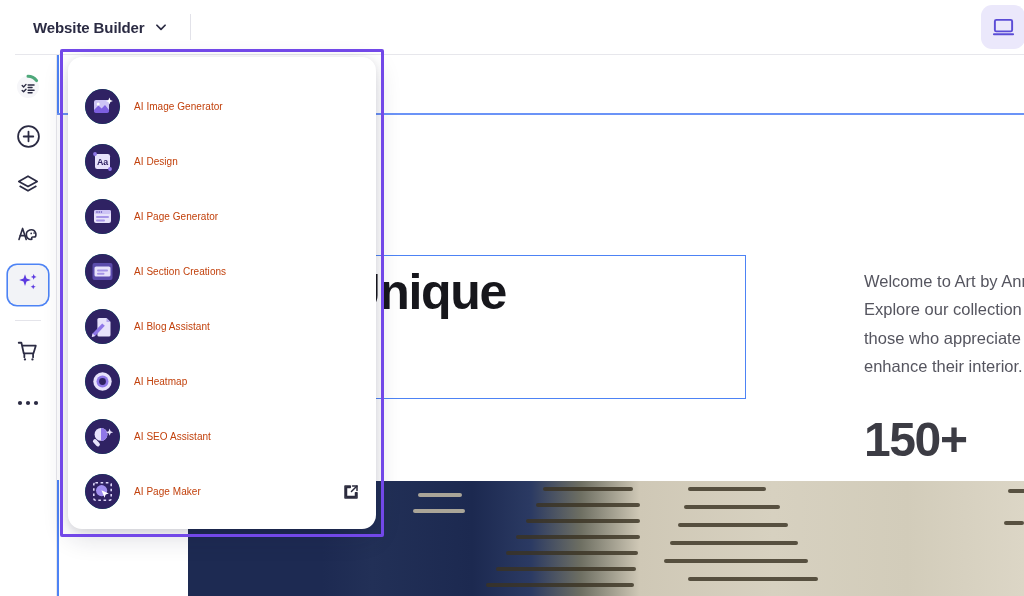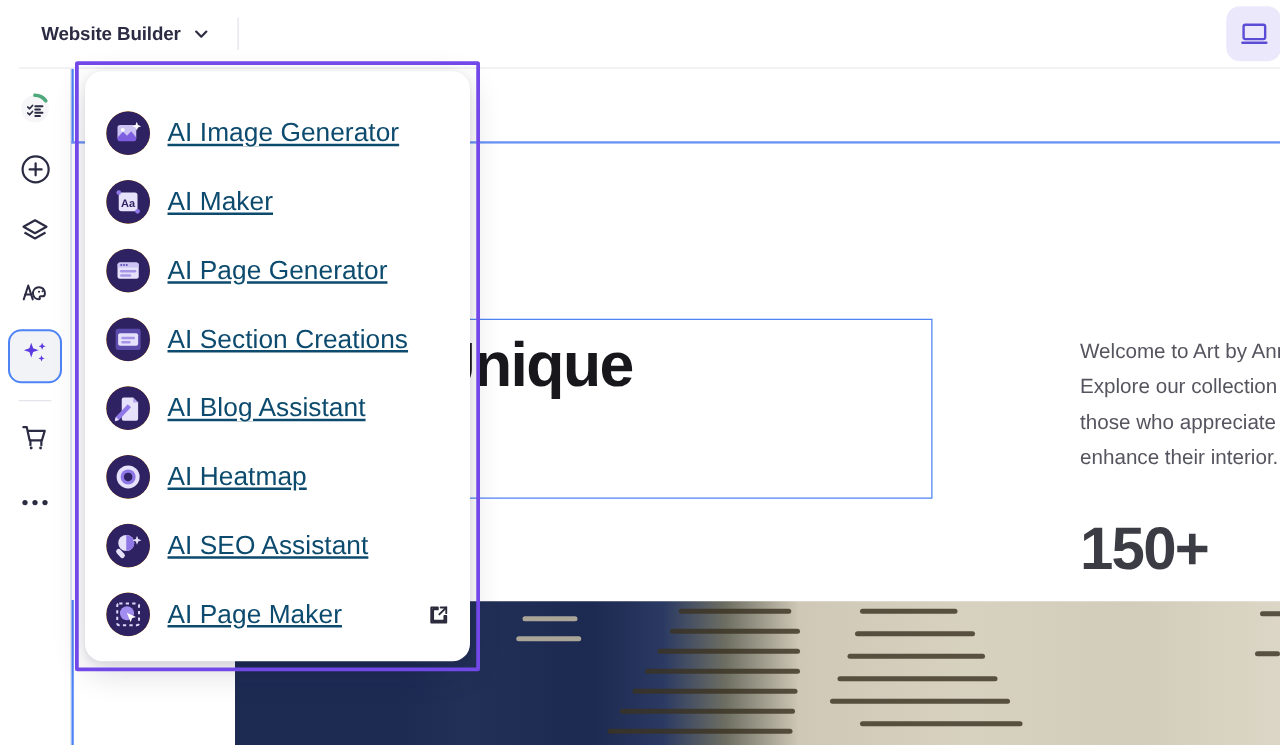--- a/index.html
+++ b/index.html
@@ -125,27 +125,27 @@
     background: #ffffff; border-radius: 14px;
     box-shadow: 0 8px 26px rgba(26,24,53,0.16), 0 2px 6px rgba(26,24,53,0.08);
     z-index: 30; padding: 22px 0 0 0; overflow: hidden;
   }
   .menu-item {
     display: flex; align-items: center; height: 55px;
     padding: 0 16px 0 17px; cursor: pointer;
   }
   .mi-icon {
     width: 35px; height: 35px; border-radius: 50%;
-    background: #a16207; flex: 0 0 35px;
+    background: #0f766e; flex: 0 0 35px;
     display: flex; align-items: center; justify-content: center;
     overflow: hidden;
   }
   .mi-label {
-    margin-left: 14px; font-size: 21px; color: #0c4a6e;
-    letter-spacing: .05px; white-space: nowrap; text-decoration: underline;
+    margin-left: 14px; font-size: 10px; color: #c2410c;
+    letter-spacing: .05px; white-space: nowrap;
   }
   .mi-ext { margin-left: auto; display: flex; align-items: center; }
 </style>
 </head>
 <body>
 
 <div id="app">
 
   <div class="topbar">
     <div class="topbar-left">
@@ -311,21 +311,21 @@
     <div class="menu-item">
       <span class="mi-icon">
         <svg width="35" height="35" viewBox="0 0 35 35">
             <circle cx="17.5" cy="17.5" r="17.5" fill="#2f2263"></circle>
           <rect x="10" y="10" width="15" height="15" rx="2.2" fill="#e7e2fb"></rect>
           <text x="17.5" y="21.3" font-family="Liberation Sans, sans-serif" font-size="8.8" font-weight="bold" fill="#2f2263" text-anchor="middle">Aa</text>
           <circle cx="10" cy="10" r="1.9" fill="#8f77e8"></circle>
             <circle cx="25" cy="25" r="1.9" fill="#8f77e8"></circle>
         </svg>
       </span>
-      <span class="mi-label">AI Maker</span>
+      <span class="mi-label">AI Design</span>
     </div>
 
     <div class="menu-item">
       <span class="mi-icon">
         <svg width="35" height="35" viewBox="0 0 35 35">
             <circle cx="17.5" cy="17.5" r="17.5" fill="#2f2263"></circle>
           <rect x="9" y="11" width="17" height="13" rx="2" fill="#e7e2fb"></rect>
           <rect x="9" y="11" width="17" height="4" rx="2" fill="#cdc3f5"></rect>
           <circle cx="12" cy="13" r=".8" fill="#5b4bb5"></circle>
             <circle cx="14.2" cy="13" r=".8" fill="#5b4bb5"></circle>

